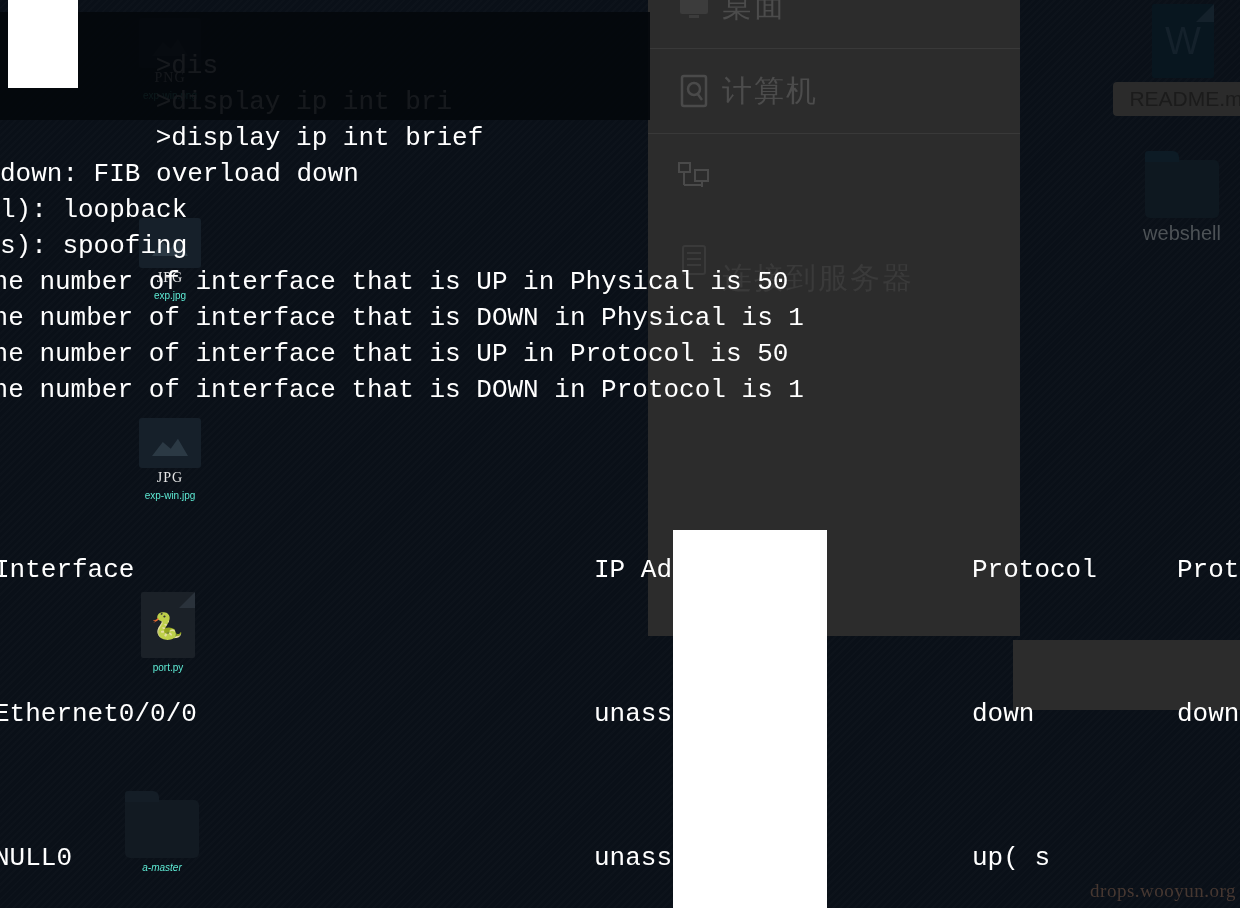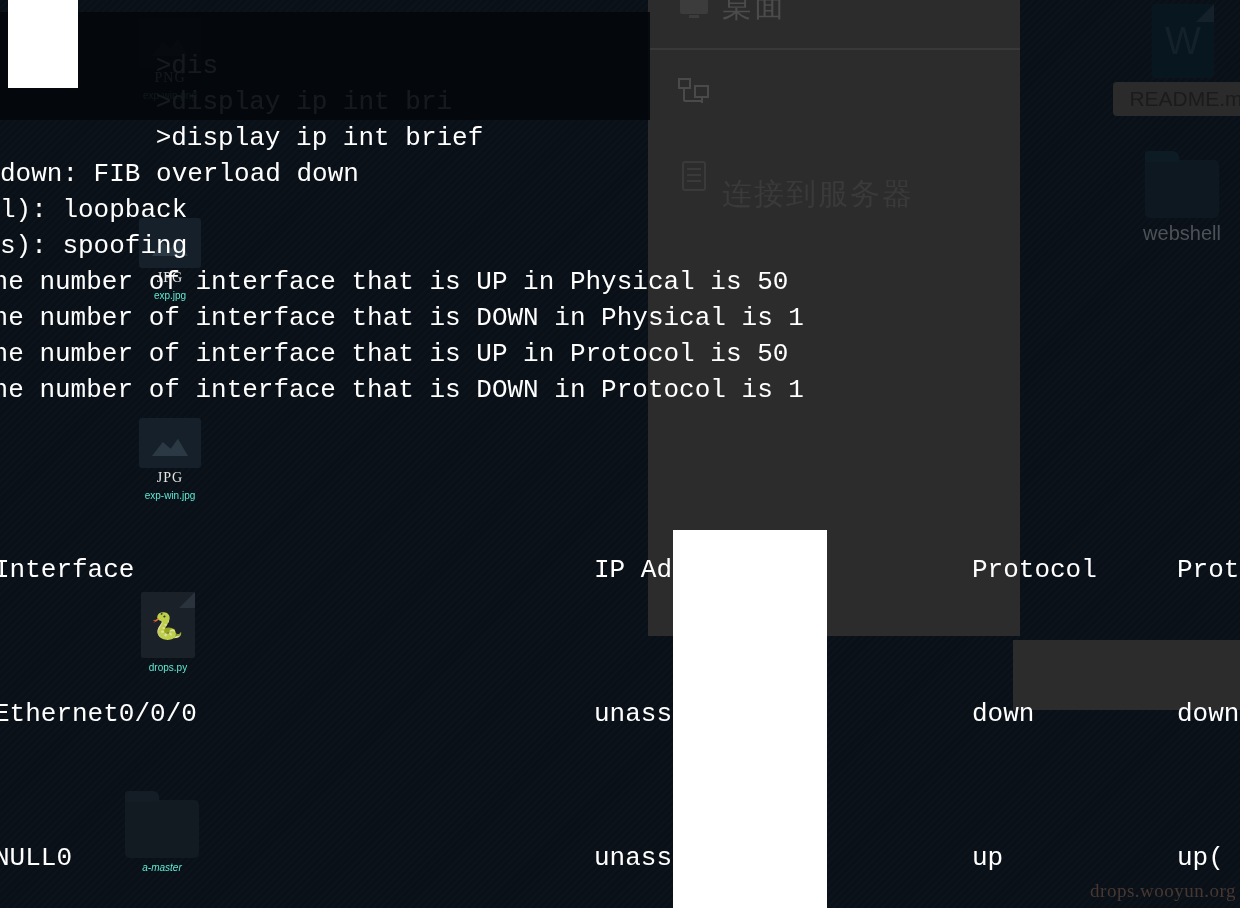--- a/index.html
+++ b/index.html
@@ -142,21 +142,21 @@
   <div class="dicon" style="left:110px;top:418px;">
     <div class="glyph sh-img"></div>
     <div class="ext-tag">JPG</div>
     <div class="lbl">exp-win.jpg</div>
   </div>
 
   <div class="dicon" style="left:108px;top:592px;">
     <div class="glyph sh-py">
         <span class="py">🐍</span>
       </div>
-    <div class="lbl">drops.py</div>
+    <div class="lbl">port.py</div>
   </div>
 
   <div class="dicon" style="left:102px;top:800px;font-style:italic;">
     <div class="glyph sh-folder" style="margin-left:23px;"></div>
     <div class="lbl">a-master</div>
   </div>
 
   <div class="dicon" style="left:1123px;top:4px;">
     <div class="glyph sh-word" style="margin-left:29px;">W</div>
     <div class="lbl" style="background:#2b2b2b;border-radius:4px;padding:5px 4px;color:#1b1b1b;font-size:21px;margin-left:-10px;width:138px;">README.m</div>
@@ -175,20 +175,30 @@
             <rect x="1" y="1" width="28" height="20" rx="2" fill="#3c3c3c"></rect>
             <rect x="10" y="22" width="10" height="3" fill="#3c3c3c"></rect>
           </svg>
       </span>
       <span class="ctx-lbl">桌面</span>
     </div>
 
 
     <div class="ctx-sep"></div>
 
+    <div class="ctx-item">
+      <span class="ctx-ico">
+        <svg width="28" height="34" viewBox="0 0 28 34" aria-hidden="true">
+          <rect x="2" y="2" width="24" height="30" rx="2" fill="none" stroke="#4a4a4a" stroke-width="2.5"></rect>
+          <circle cx="14" cy="15" r="6" fill="none" stroke="#4a4a4a" stroke-width="2.5"></circle>
+          <line x1="17" y1="19" x2="22" y2="26" stroke="#4a4a4a" stroke-width="2.5"></line>
+        </svg>
+      </span>
+      <span class="ctx-lbl">计算机</span>
+    </div>
 
     <div class="ctx-sep"></div>
 
     <div class="ctx-item">
       <span class="ctx-ico">
         <svg width="32" height="30" viewBox="0 0 32 30" aria-hidden="true">
           <rect x="1" y="2" width="11" height="9" fill="none" stroke="#4a4a4a" stroke-width="2"></rect>
           <rect x="17" y="9" width="13" height="11" fill="none" stroke="#4a4a4a" stroke-width="2"></rect>
           <line x1="6" y1="11" x2="6" y2="24" stroke="#4a4a4a" stroke-width="2"></line>
           <line x1="6" y1="24" x2="24" y2="24" stroke="#4a4a4a" stroke-width="2"></line>
@@ -250,21 +260,20 @@
       <div class="row">
         <span class="c-if">Ethernet0/0/0</span>
         <span class="c-ip">unassigned</span>
         <span class="c-ph">down</span>
         <span class="c-pr">down</span>
       </div>
 
       <div class="row">
         <span class="c-if">NULL0</span>
         <span class="c-ip">unassigned</span>
-        <span class="c-ph">up</span>
         <span class="c-pr">up( s</span>
       </div>
 
       
 
       
 
       
 
       

